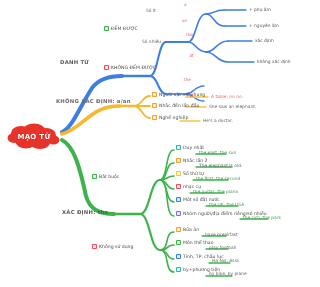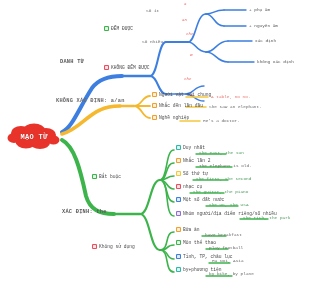--- a/index.html
+++ b/index.html
@@ -2,21 +2,21 @@
 <html><head>
 <meta charset="utf-8">
 <style>
   html,body{margin:0;padding:0;}
   body{
     width:310px;height:287px;
     background:#ffffff;
     font-family:"DejaVu Sans","Liberation Sans",sans-serif;
     overflow:hidden;position:relative;
   }
-  #root{position:absolute;left:0;top:0;width:310px;height:287px;font-family:Liberation Mono, monospace;}
+  #root{position:absolute;left:0;top:0;width:310px;height:287px;}
   svg.wires{position:absolute;left:0;top:0;width:310px;height:287px;pointer-events:none;}
 
   .lbl{position:absolute;white-space:nowrap;line-height:1;}
 
   
   .center-node{
     position:absolute;left:6px;top:122px;width:56px;height:30px;
     display:flex;align-items:center;justify-content:center;
     z-index:5;
   }

